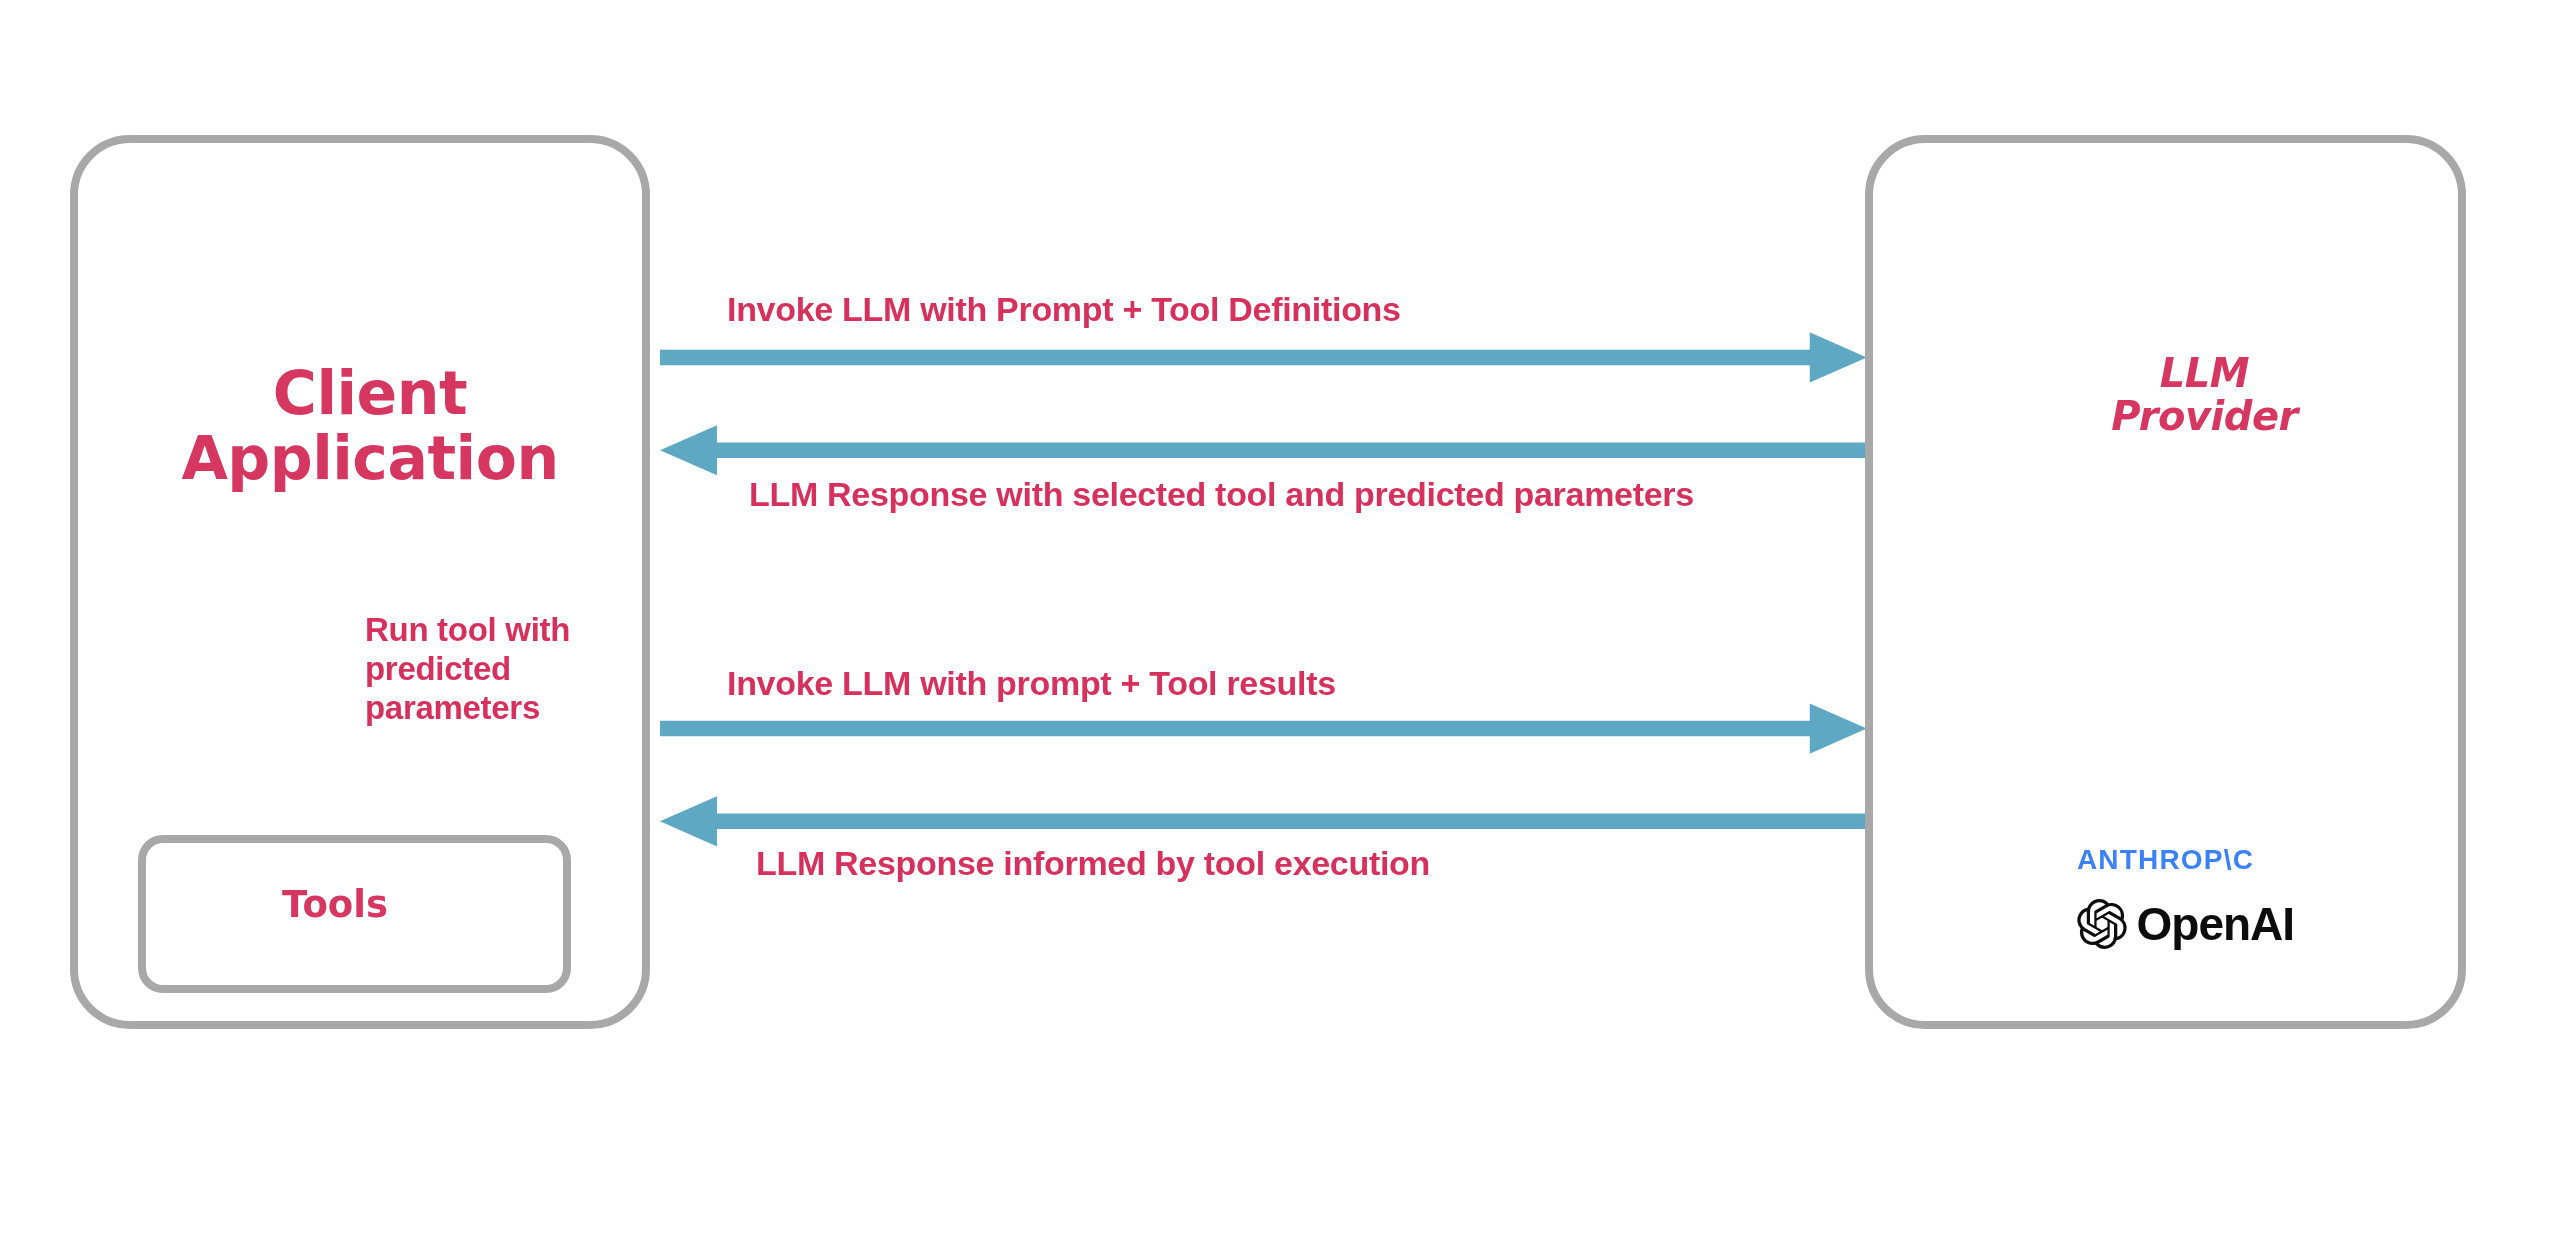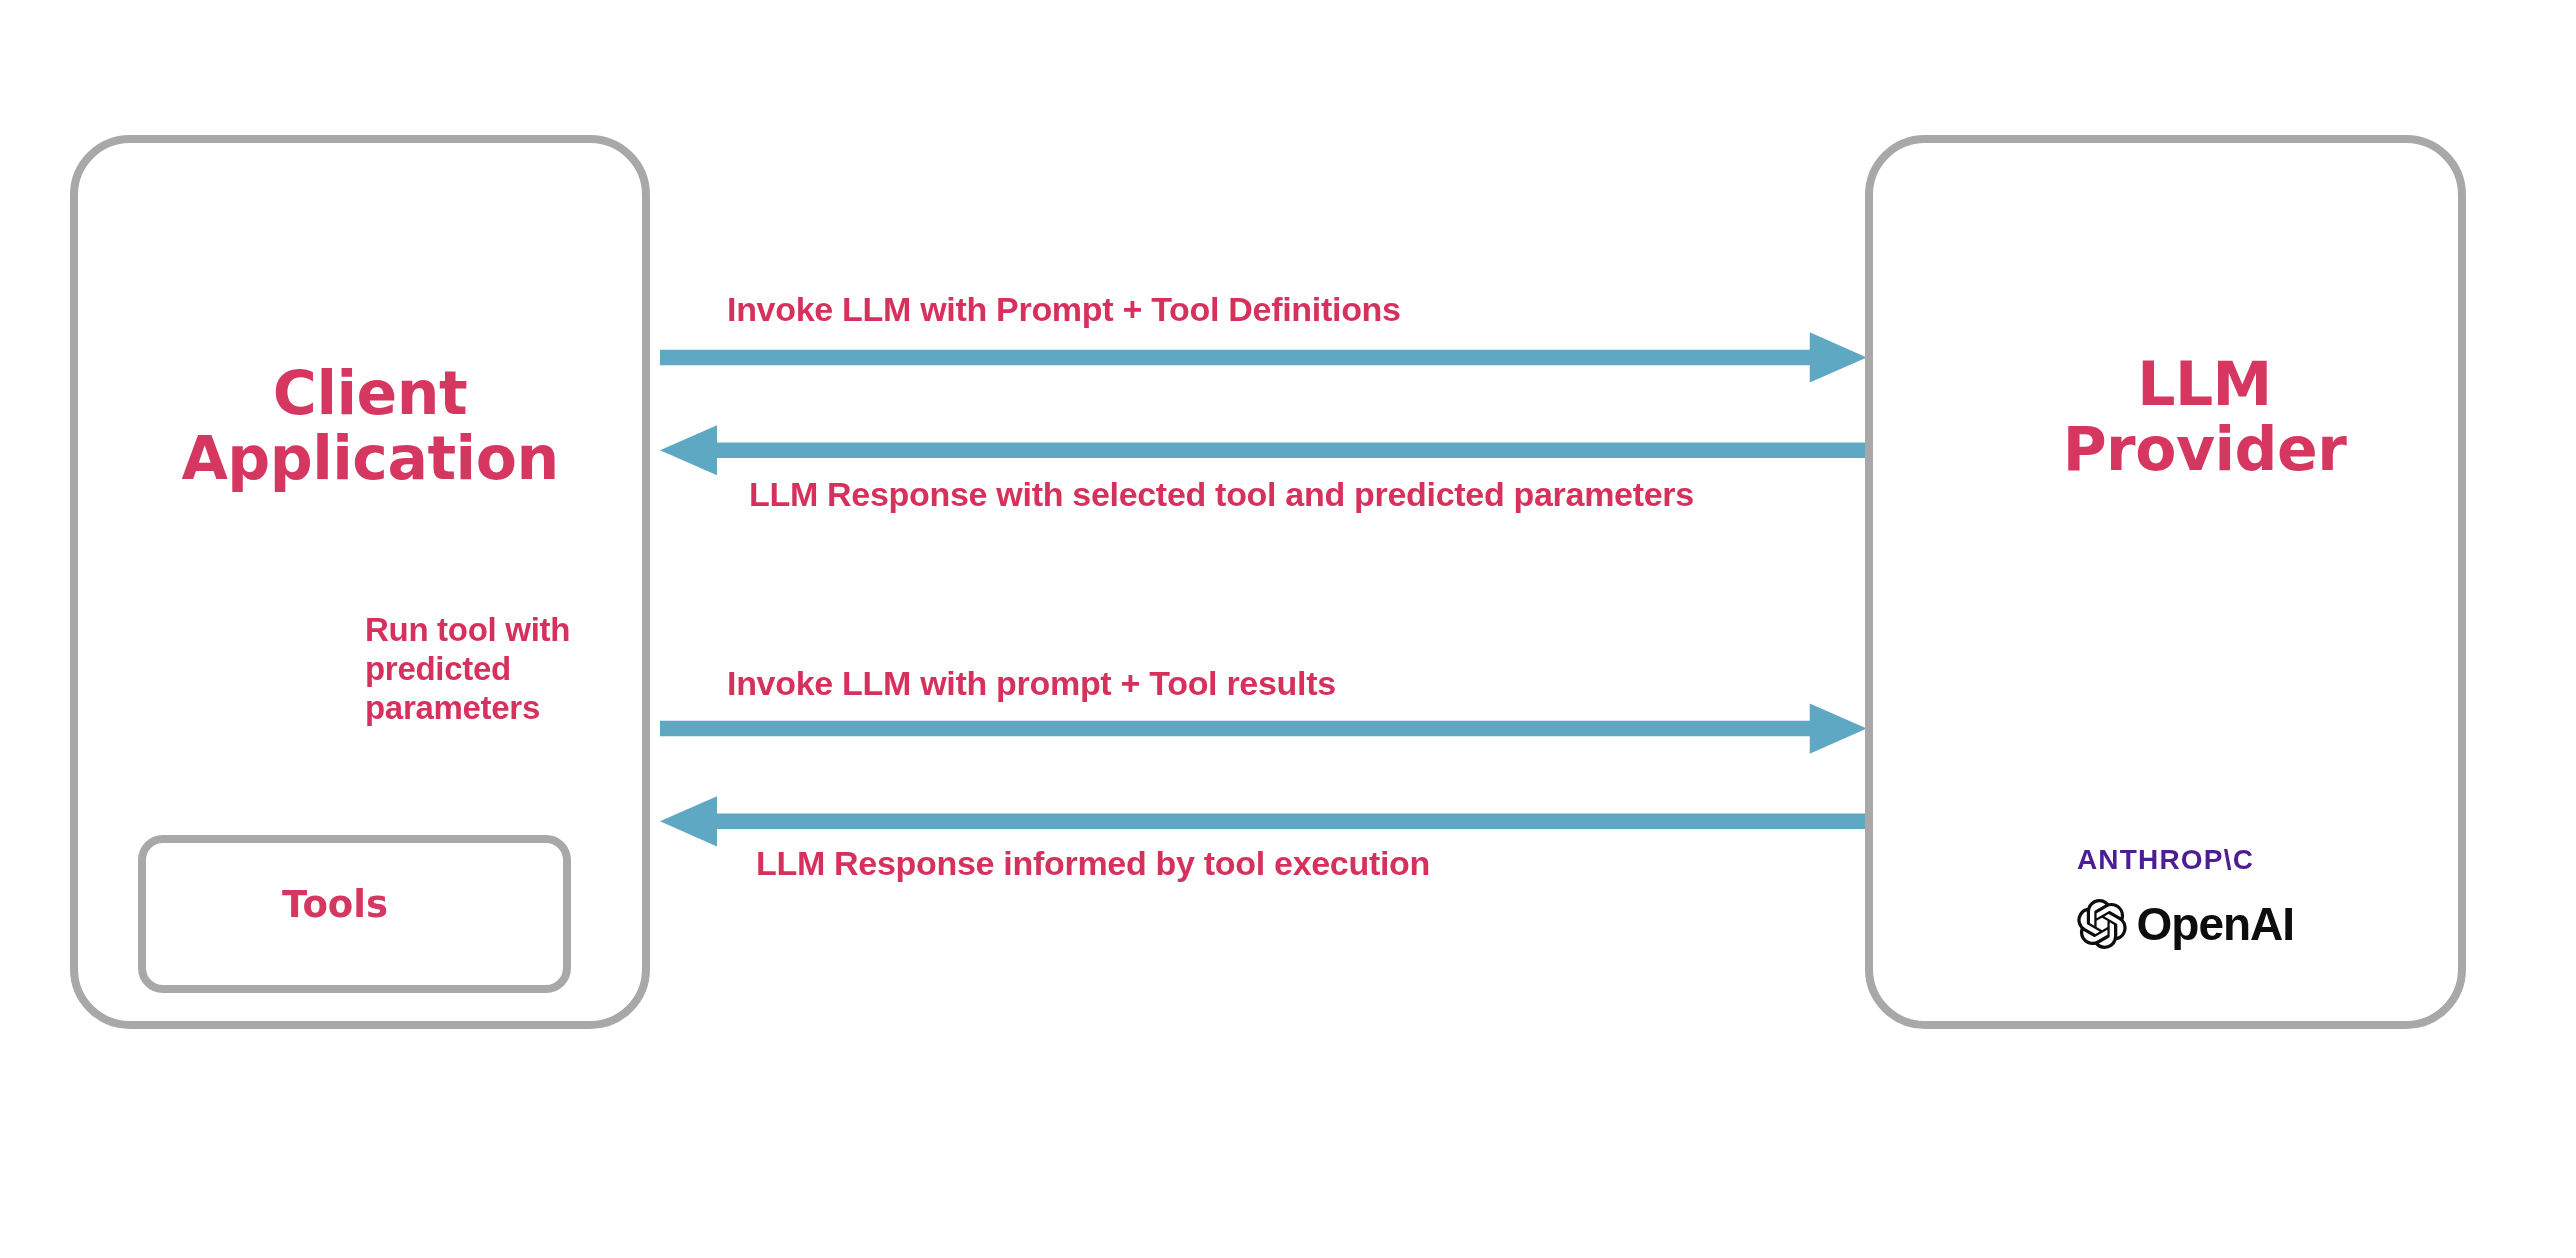--- a/index.html
+++ b/index.html
@@ -72,21 +72,22 @@
     left: 70px;
     top: 361px;
     width: 580px;
     font-size: 60px;
     padding-left: 10px;
   }
   #provider-title {
     left: 1865px;
     top: 352px;
     width: 679px;
-    font-size: 60px;
+    font-size: 40px;
+    font-style: italic;
   }
   #tools-title {
     left: 138px;
     top: 885px;
     width: 394px;
     font-size: 37px;
     font-weight: 700;
     letter-spacing: 0px;
   }
 
@@ -110,21 +111,21 @@
   #label-response-2 { left: 756px; top: 844px; }
   #label-run-tool  { left: 365px; top: 611px; width: 271px; }
 
   
   #anthropic-logo {
     position: absolute;
     left: 1865px;
     top: 844px;
     width: 601px;
     text-align: center;
-    color: #4c1d95;
+    color: #3b82f6;
     font-family: "Liberation Sans", sans-serif;
     font-weight: 700;
     font-size: 28px;
     letter-spacing: 1.2px;
   }
   #openai-logo {
     position: absolute;
     left: 1865px;
     top: 899px;
     width: 601px;

